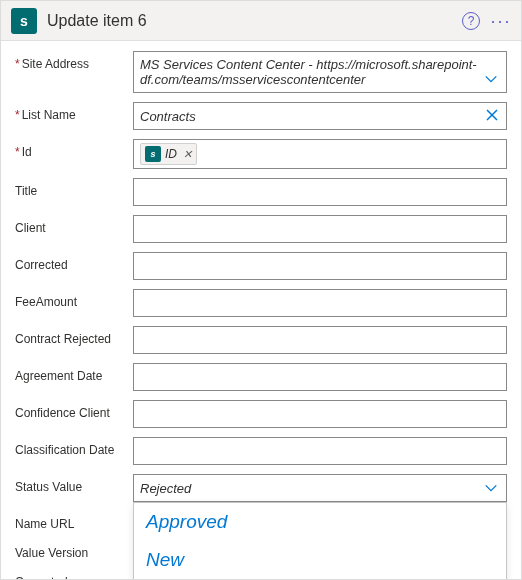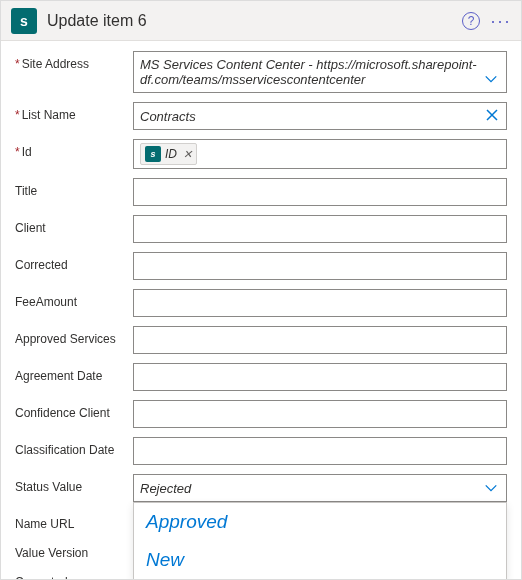--- a/index.html
+++ b/index.html
@@ -215,21 +215,21 @@
   </div>
 
   <div class="row">
     <div class="label">FeeAmount</div>
     <div class="field">
         <div class="input-box"></div>
       </div>
   </div>
 
   <div class="row">
-    <div class="label">Approved Services</div>
+    <div class="label">Contract Rejected</div>
     <div class="field">
         <div class="input-box"></div>
       </div>
   </div>
 
   <div class="row">
     <div class="label">Agreement Date</div>
     <div class="field">
         <div class="input-box"></div>
       </div>

